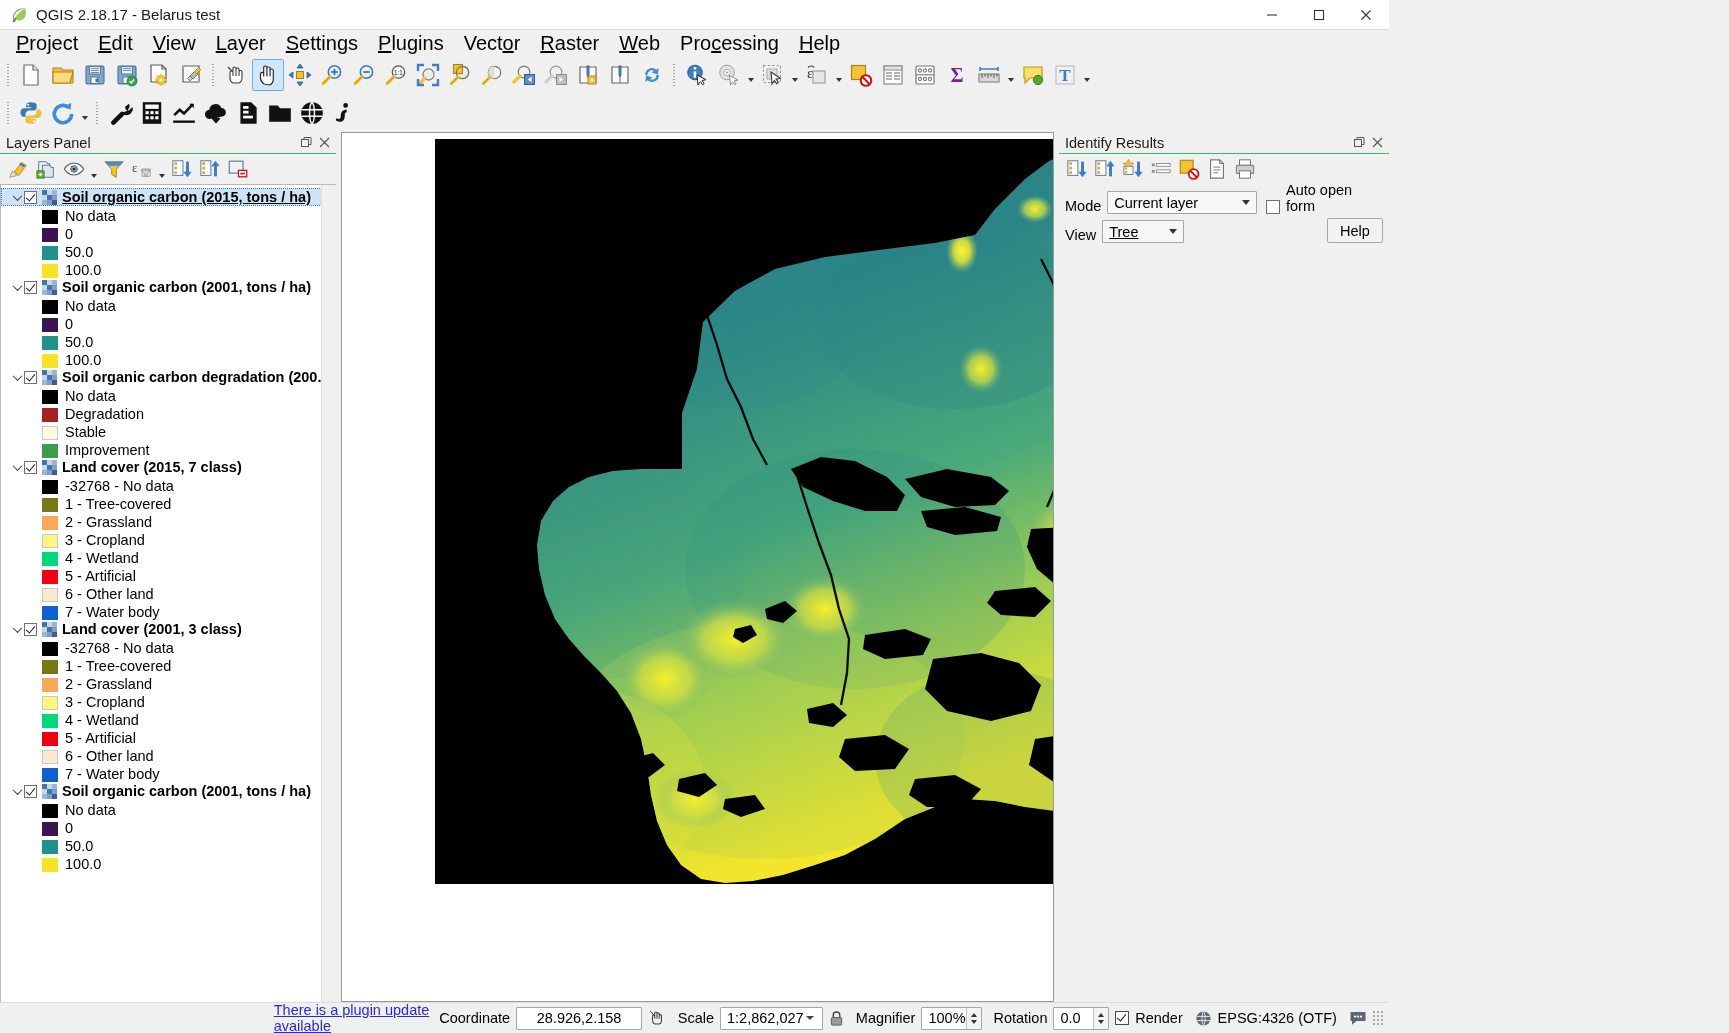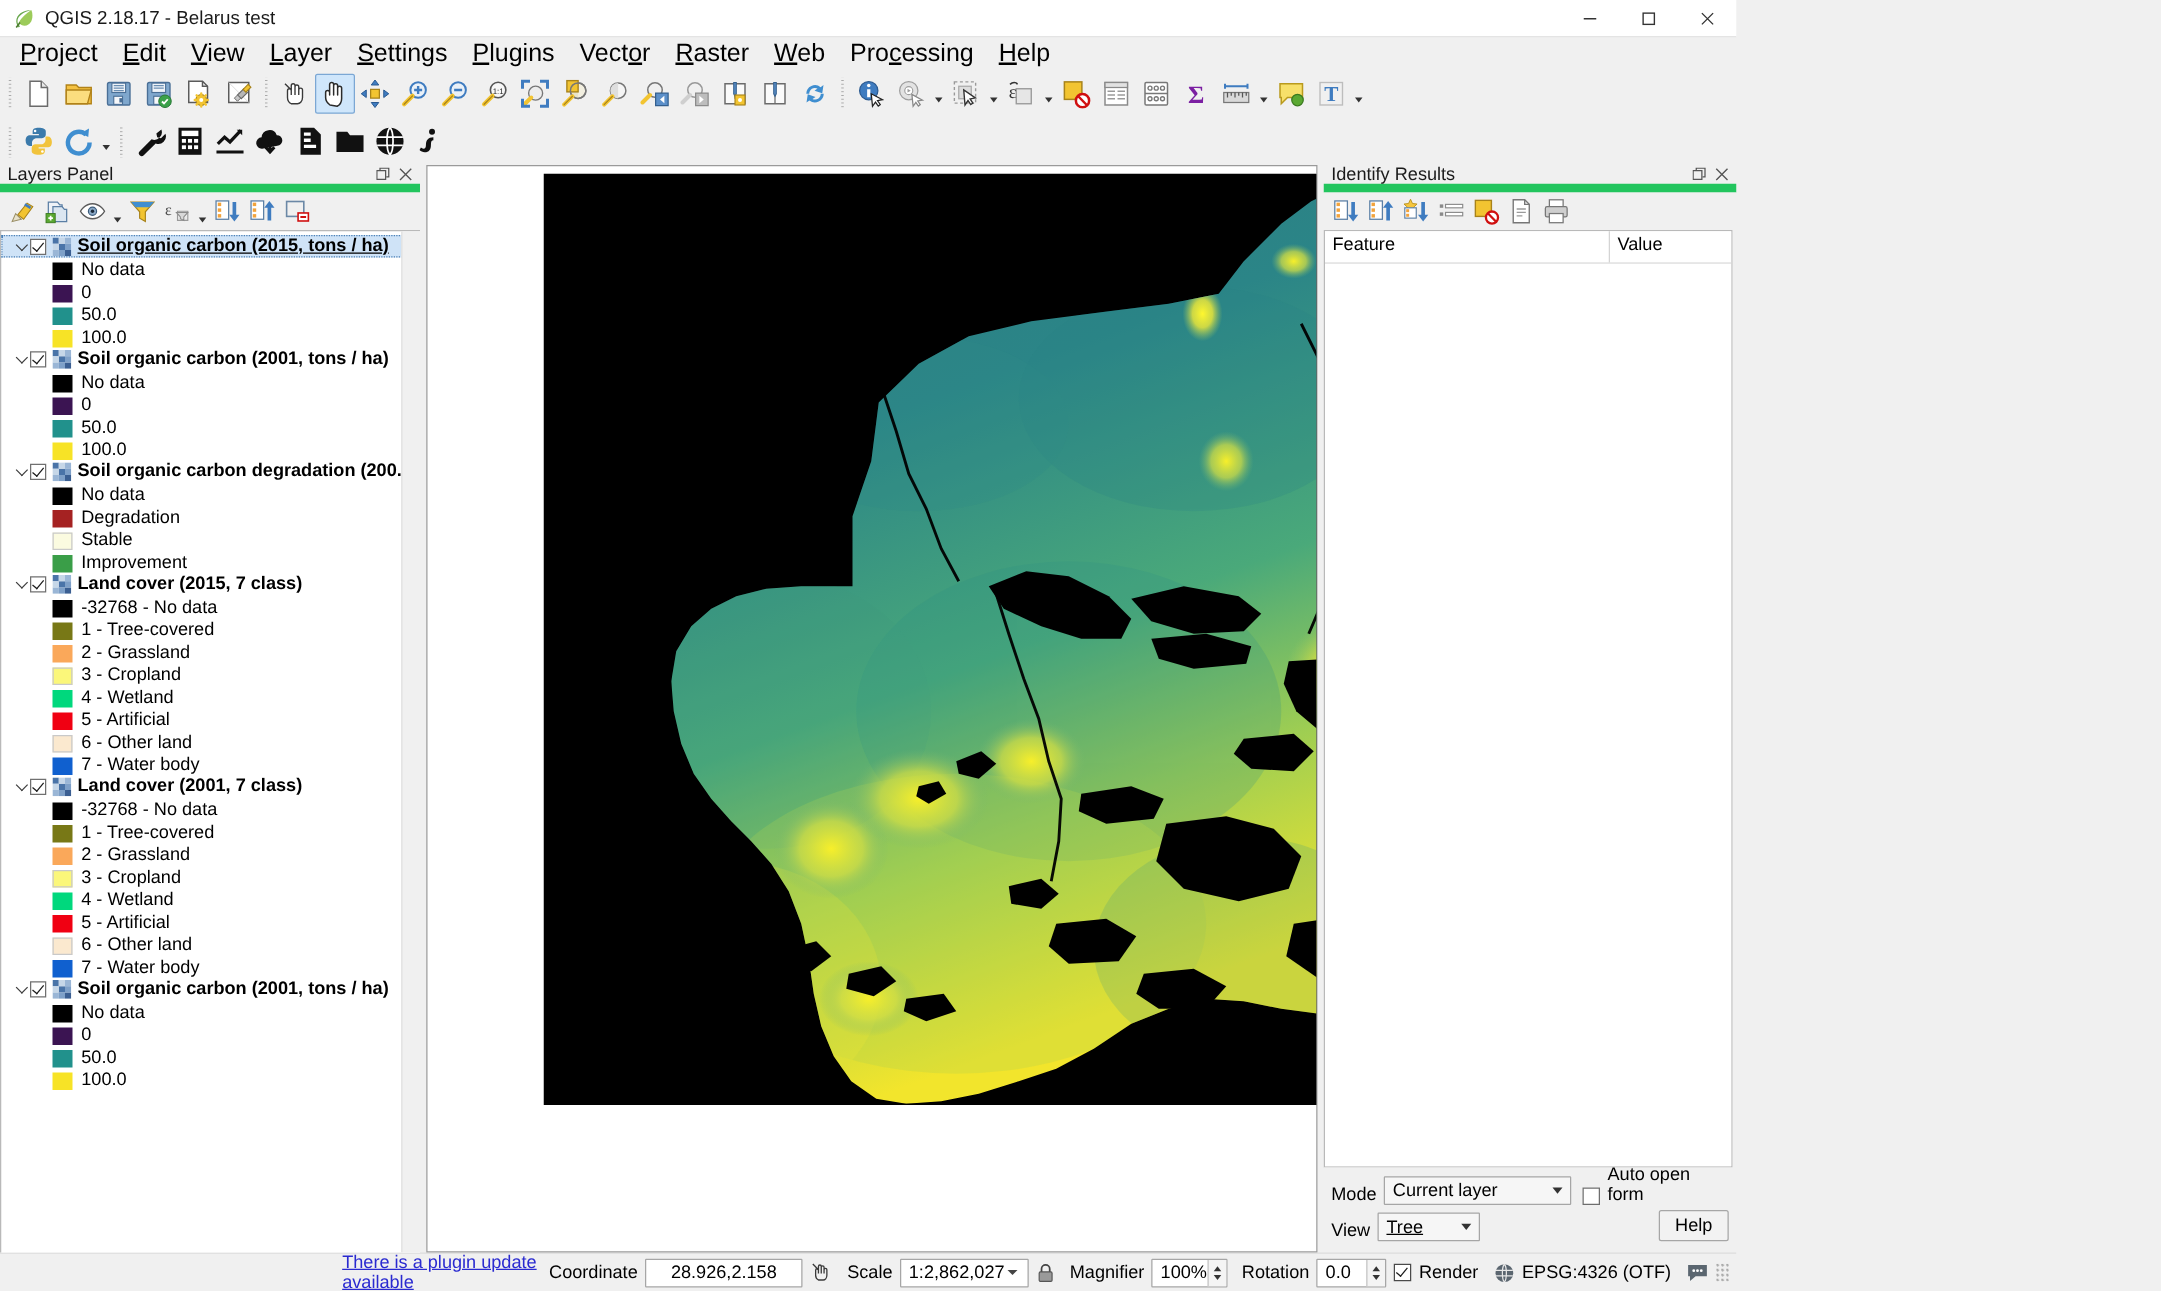--- a/index.html
+++ b/index.html
@@ -66,21 +66,21 @@
   }
 
   
   .main { flex: 1; display: flex; min-height: 0; background: #f0f0f0; }
 
   
   .dock { display: flex; flex-direction: column; background: #f0f0f0; }
   .dock-title {
     height: 22px; min-height:22px; display: flex; align-items: center;
     padding: 0 4px 0 6px; font-size: 14.5px; color: #1a1a1a;
-    border-bottom: 7px solid #22c55e; background:#f0f0f0;
+    border-bottom: 1px solid #22c55e; background:#f0f0f0;
   }
   .dock-title .t { flex:1; }
   .dock-btn { width: 16px; height: 16px; display:flex; align-items:center; justify-content:center; color:#555; font-size:12px; margin-left:2px; }
   .dock-toolbar {
     height: 30px; min-height:30px; display: flex; align-items: center;
     padding-left: 4px; background:#f0f0f0;
   }
   .dbtn { width: 28px; height: 26px; display:flex; align-items:center; justify-content:center; border:1px solid transparent; border-radius:2px; }
 
   
@@ -810,21 +810,21 @@
                   <rect x="0" y="0" width="5" height="5" fill="#4a74a8"></rect>
                   <rect x="10" y="0" width="5" height="5" fill="#9ab6d6"></rect>
                   <rect x="5" y="5" width="5" height="5" fill="#4a74a8"></rect>
                   <rect x="0" y="10" width="5" height="5" fill="#9ab6d6"></rect>
                   <rect x="10" y="10" width="5" height="5" fill="#3b5f92"></rect>
                   <rect x="5" y="0" width="5" height="5" fill="#c6d7e8"></rect>
                   <rect x="0" y="5" width="5" height="5" fill="#c6d7e8"></rect>
                   <rect x="10" y="5" width="5" height="5" fill="#7ea0c8"></rect>
                   <rect x="5" y="10" width="5" height="5" fill="#7ea0c8"></rect>
                 </svg></span>
-              <span class="lname">Land cover (2001, 7 class)</span>
+              <span class="lname">Land cover (2001, 3 class)</span>
             </div>
             <div class="lchild">
               <span class="swatch" style="background: rgb(0, 0, 0);"></span>
               <span class="clabel">-32768 - No data</span>
             </div>
             <div class="lchild">
               <span class="swatch" style="background: rgb(120, 120, 22);"></span>
               <span class="clabel">1 - Tree-covered</span>
             </div>
             <div class="lchild">
@@ -1059,27 +1059,20 @@
         </div>
         <div class="dbtn">
           <svg width="22" height="22" viewBox="0 0 24 24">
               <rect x="6" y="2" width="12" height="6" fill="#fff" stroke="#777" stroke-width="1.1"></rect>
               <rect x="2.5" y="8" width="19" height="9" rx="1.5" fill="#cfcfcf" stroke="#777" stroke-width="1.1"></rect>
               <rect x="6" y="14" width="12" height="8" fill="#fff" stroke="#777" stroke-width="1.1"></rect>
             </svg>
         </div>
       </div>
 
-      <div class="idr-table">
-        <div class="idr-head">
-          <div class="idr-th feature">Feature</div>
-          <div class="idr-th">Value</div>
-        </div>
-        <div class="idr-body"></div>
-      </div>
 
       <div class="idr-footer">
         <div class="idr-frow">
           <span class="idr-lbl">Mode</span>
           <div class="combo" style="width:162px;margin-top:48px;">
             <span class="cv">Current layer</span>
             <span class="carrow"></span>
           </div>
           <span style="width:10px;"></span>
           <span class="cbx"></span>

